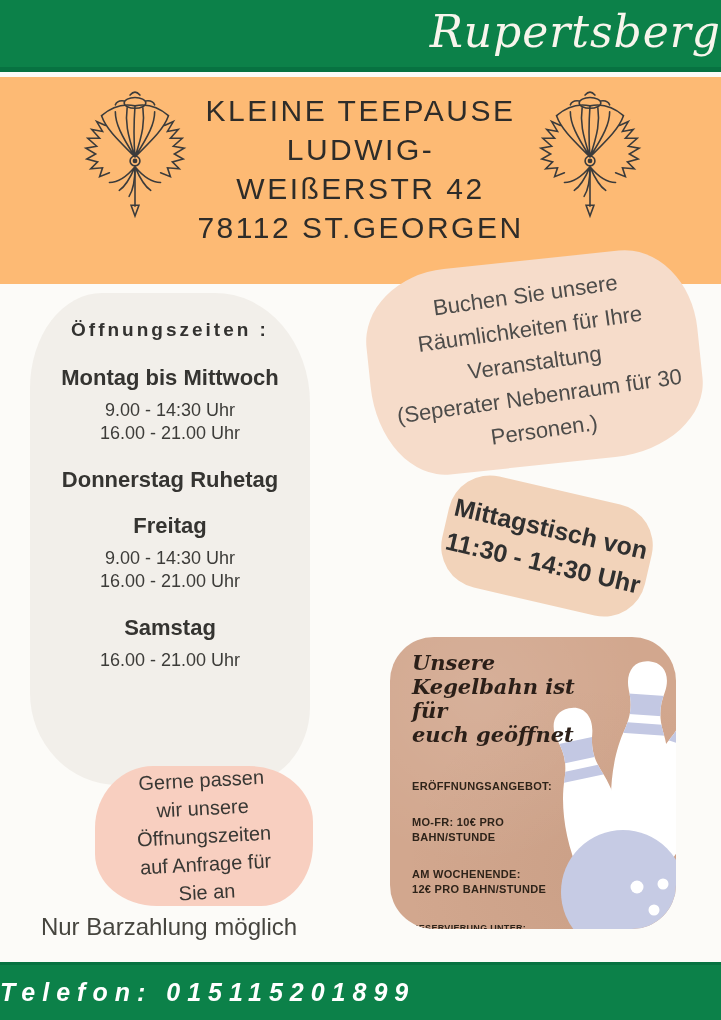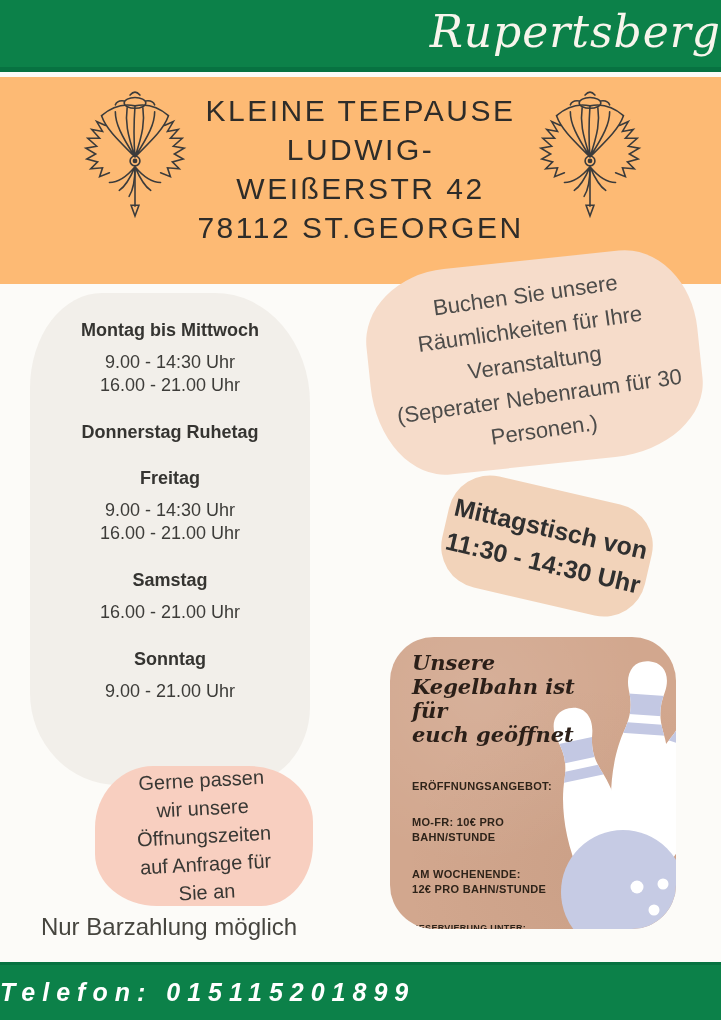--- a/index.html
+++ b/index.html
@@ -32,21 +32,21 @@
   }
   
   .hours-blob{
     position:absolute; left:30px; top:293px; width:280px; height:492px;
     background:#f2efea; box-sizing:border-box; padding-top:26px;
     border-radius:72px 95px 70px 88px / 95px 110px 78px 92px;
     text-align:center; color:#3b3a37;
   }
   .hours-title{font-size:19px; font-weight:bold; letter-spacing:3px; color:#333230; margin-bottom:26px;}
   .h-entry{margin-bottom:24px;}
-  .h-day{font-size:18px; font-weight:bold; line-height:22px; margin-bottom:10px; color:#353431;}
+  .h-day{font-size:22px; font-weight:bold; line-height:22px; margin-bottom:10px; color:#353431;}
   .h-time{font-size:18px; line-height:23px; color:#3d3c39;}
   
   .booking-blob{
     position:absolute; left:369px; top:260px; width:331px; height:205px;
     background:#f6dcca; transform:rotate(-6deg);
     border-radius:85px 70px 95px 70px / 70px 85px 70px 95px;
     display:flex; align-items:center; justify-content:center;
   }
   .booking-text{
     text-align:center; font-size:22px; line-height:34px; color:#4d4c4a; transform:rotate(-2deg);
@@ -140,40 +140,37 @@
     </svg>
     <div class="header-text">
       <div>KLEINE TEEPAUSE</div>
       <div>LUDWIG-</div>
       <div>WEIßERSTR 42</div>
       <div>78112 ST.GEORGEN</div>
     </div>
   </div>
 
   <div class="hours-blob">
+    <div class="hours-title">Öffnungszeiten :</div>
     <div class="h-entry">
       <div class="h-day">Montag bis Mittwoch</div>
       <div class="h-time">9.00 - 14:30 Uhr</div>
       <div class="h-time">16.00 - 21.00 Uhr</div>
     </div>
     <div class="h-entry">
       <div class="h-day">Donnerstag Ruhetag</div>
     </div>
     <div class="h-entry">
       <div class="h-day">Freitag</div>
       <div class="h-time">9.00 - 14:30 Uhr</div>
       <div class="h-time">16.00 - 21.00 Uhr</div>
     </div>
     <div class="h-entry">
       <div class="h-day">Samstag</div>
       <div class="h-time">16.00 - 21.00 Uhr</div>
-    </div>
-    <div class="h-entry">
-      <div class="h-day">Sonntag</div>
-      <div class="h-time">9.00 - 21.00 Uhr</div>
     </div>
   </div>
 
   <div class="booking-blob">
     <div class="booking-text">
       <div>Buchen Sie unsere</div>
       <div>Räumlichkeiten für Ihre</div>
       <div>Veranstaltung</div>
       <div>(Seperater Nebenraum für 30</div>
       <div>Personen.)</div>

